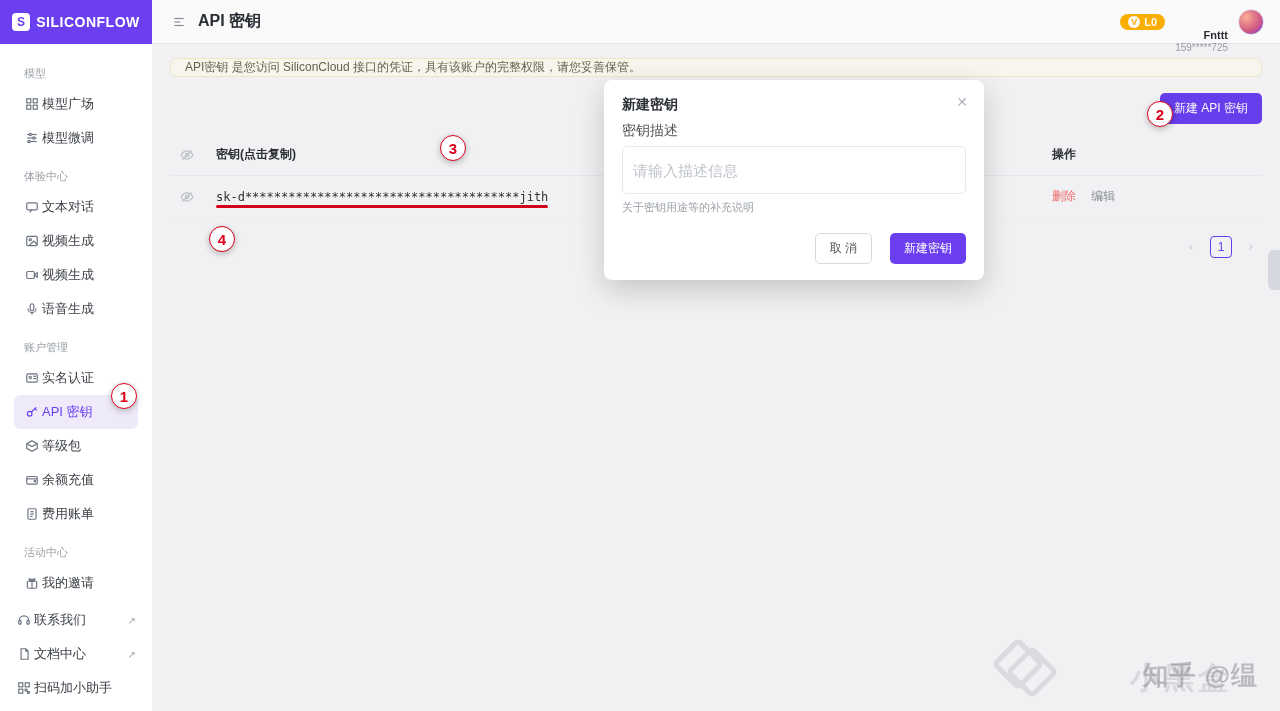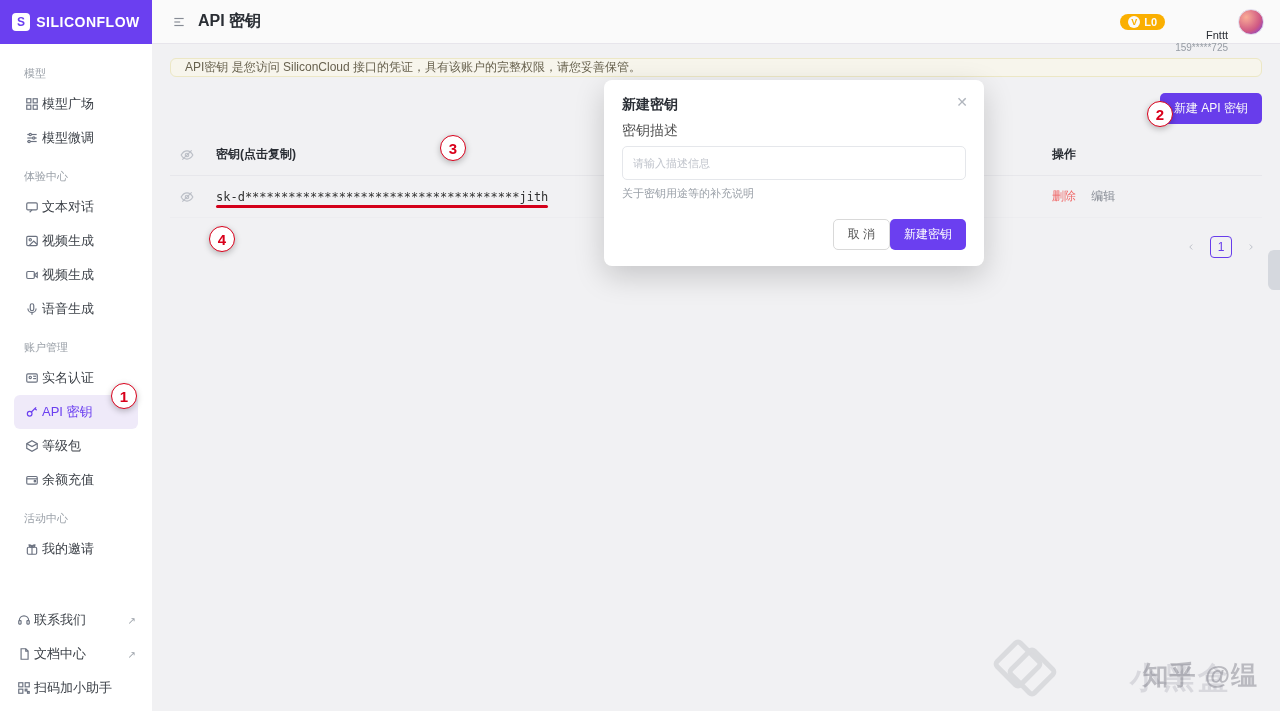--- a/index.html
+++ b/index.html
@@ -22,21 +22,21 @@
 
   
   .main { flex: 1; display: flex; flex-direction: column; position: relative; }
   .topbar { height: 44px; background: #fff; display: flex; align-items: center; padding: 0 16px; border-bottom: 1px solid #eceaf0; }
   .collapse-btn { width: 22px; height: 22px; display: flex; align-items: center; justify-content: center; color: #8a8f98; margin-right: 8px; cursor: pointer; }
   .page-title { font-size: 16px; font-weight: 700; color: #2b2f36; }
   .topbar-right { margin-left: auto; display: flex; align-items: center; gap: 10px; }
   .level-badge { background: #ffb300; color: #fff; border-radius: 999px; padding: 2px 8px; font-size: 11px; font-weight: 700; display: inline-flex; align-items: center; gap: 4px; }
   .level-badge .v { width: 12px; height: 12px; border-radius: 50%; background: #fff; color: #ffb300; font-size: 9px; display: inline-flex; align-items: center; justify-content: center; font-weight: 900; }
   .user-block { text-align: right; line-height: 1.15; }
-  .user-name { font-size: 11px; color: #2b2f36; font-weight: 400; margin-top: 39px; }
+  .user-name { font-size: 11px; color: #2b2f36; font-weight: 700; margin-top: 39px; }
   .user-phone { font-size: 10px; color: #9aa0a8; }
   .avatar { width: 26px; height: 26px; border-radius: 50%; background: radial-gradient(circle at 30% 30%, #ffb199, #d45a86 60%, #6b3ff0); border: 1px solid #e6e2f2; }
 
   
   .content { flex: 1; padding: 14px 18px; position: relative; }
   .notice { background: #fcfaf1; border: 1px solid #f1ecc9; border-radius: 6px; padding: 0 14px; color: #6a6450; font-size: 12px; }
   .toolbar { display: flex; justify-content: flex-end; margin-top: 16px; }
   .btn-primary { background: #6b3ff0; color: #fff; border: none; border-radius: 5px; padding: 7px 14px; font-size: 12px; cursor: pointer; }
   .btn-default { background: #fff; color: #555; border: 1px solid #d9d9d9; border-radius: 5px; padding: 6px 14px; font-size: 12px; cursor: pointer; }
 
@@ -55,24 +55,24 @@
   .pager { display: flex; justify-content: flex-end; align-items: center; gap: 8px; margin-top: 18px; color: #b8bcc4; }
   .pager .pg-btn { width: 22px; height: 22px; display: inline-flex; align-items: center; justify-content: center; cursor: pointer; }
   .pager .pg-num { width: 22px; height: 22px; border: 1px solid #6b3ff0; border-radius: 4px; display: inline-flex; align-items: center; justify-content: center; color: #6b3ff0; font-size: 12px; }
 
   
   .modal-mask { position: absolute; inset: 0; background: rgba(0,0,0,0.02); }
   .modal { position: absolute; left: 452px; top: 80px; width: 380px; background: #fff; border-radius: 8px; box-shadow: 0 10px 30px rgba(0,0,0,0.18); padding: 16px 18px 16px 18px; }
   .modal-title { font-size: 14px; font-weight: 700; color: #2b2f36; margin-bottom: 8px; }
   .modal-close { position: absolute; right: 12px; top: 12px; width: 20px; height: 20px; display: flex; align-items: center; justify-content: center; color: #b0b5bd; cursor: pointer; font-size: 14px; }
   .modal-label { font-size: 14px; color: #555; margin-bottom: 6px; }
-  .modal-input { width: 100%; height: 34px; border: 1px solid #e5e7eb; border-radius: 5px; padding: 0 10px; font-size: 11px; color: #555; outline: none; }
+  .modal-input { width: 100%; height: 48px; border: 1px solid #e5e7eb; border-radius: 5px; padding: 0 10px; font-size: 15px; color: #555; outline: none; }
   .modal-input::placeholder { color: #c0c4cc; }
   .modal-hint { font-size: 11px; color: #9aa0a8; margin-top: 6px; }
-  .modal-footer { display: flex; justify-content: flex-end; gap: 0; margin-top: 18px; }
+  .modal-footer { display: flex; justify-content: flex-end; gap: 18px; margin-top: 18px; }
 
   
   .callout { position: absolute; width: 26px; height: 26px; border-radius: 50%; background: #fff; border: 1px solid #d9001b; color: #d9001b; font-weight: 700; font-size: 15px; display: flex; align-items: center; justify-content: center; box-shadow: 0 2px 6px rgba(0,0,0,0.25); z-index: 20; }
 
   
   .wm1 { position: absolute; right: 22px; bottom: 18px; font-size: 26px; font-weight: 700; color: rgba(120,120,130,0.45); letter-spacing: 1px; white-space: nowrap; z-index: 30; }
   .wm2 { position: absolute; right: 48px; bottom: 12px; font-size: 30px; font-weight: 900; color: rgba(170,170,180,0.35); letter-spacing: 4px; white-space: nowrap; z-index: 29; }
   .wm-logo { position: absolute; right: 235px; bottom: 20px; width: 46px; height: 46px; opacity: 0.22; z-index: 28; }
   .wm-logo::before, .wm-logo::after { content: ""; position: absolute; border: 5px solid #8a8f98; border-radius: 6px; width: 28px; height: 28px; transform: rotate(45deg); }
   .wm-logo::after { left: 14px; top: 8px; }
@@ -198,20 +198,31 @@
         </div>
         <div class="nav-item">
           <span class="icon">
             <svg width="14" height="14" viewBox="0 0 24 24" fill="none" stroke="currentColor" stroke-width="2">
                 <rect x="3" y="6" width="18" height="13" rx="2"></rect>
                 <path d="M3 10h18"></path>
                 <circle cx="17" cy="14" r="1.3"></circle>
               </svg>
           </span>
           <span>余额充值</span>
+        </div>
+        <div class="nav-item">
+          <span class="icon">
+            <svg width="14" height="14" viewBox="0 0 24 24" fill="none" stroke="currentColor" stroke-width="2">
+                <rect x="5" y="3" width="14" height="18" rx="2"></rect>
+                <line x1="9" y1="8" x2="15" y2="8"></line>
+                <line x1="9" y1="12" x2="15" y2="12"></line>
+                <line x1="9" y1="16" x2="13" y2="16"></line>
+              </svg>
+          </span>
+          <span>费用账单</span>
         </div>
       </div>
 
       <div class="nav-group">
         <div class="nav-group-title">活动中心</div>
         <div class="nav-item">
           <span class="icon">
             <svg width="14" height="14" viewBox="0 0 24 24" fill="none" stroke="currentColor" stroke-width="2">
                 <rect x="4" y="9" width="16" height="12" rx="2"></rect>
                 <line x1="12" y1="9" x2="12" y2="21"></line>

